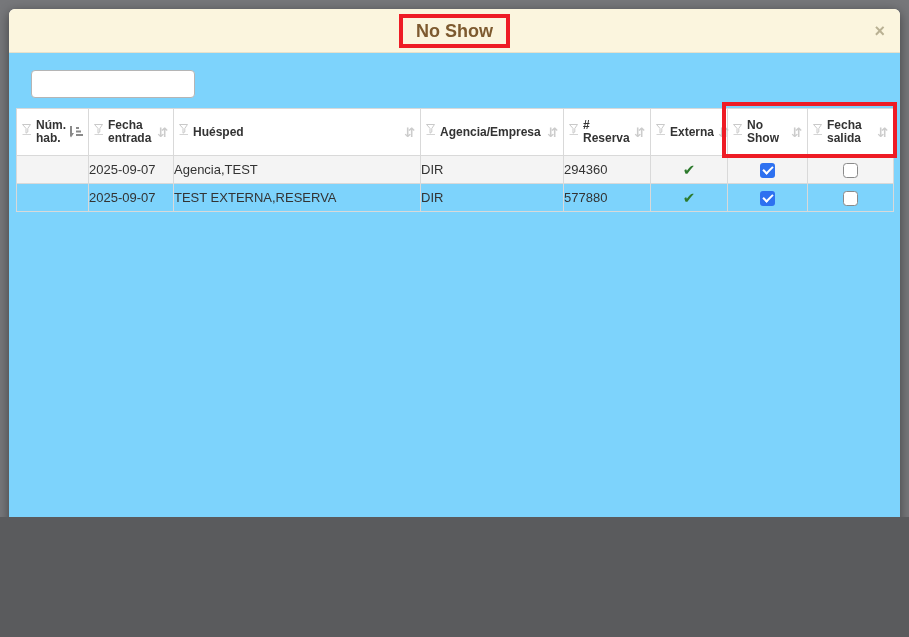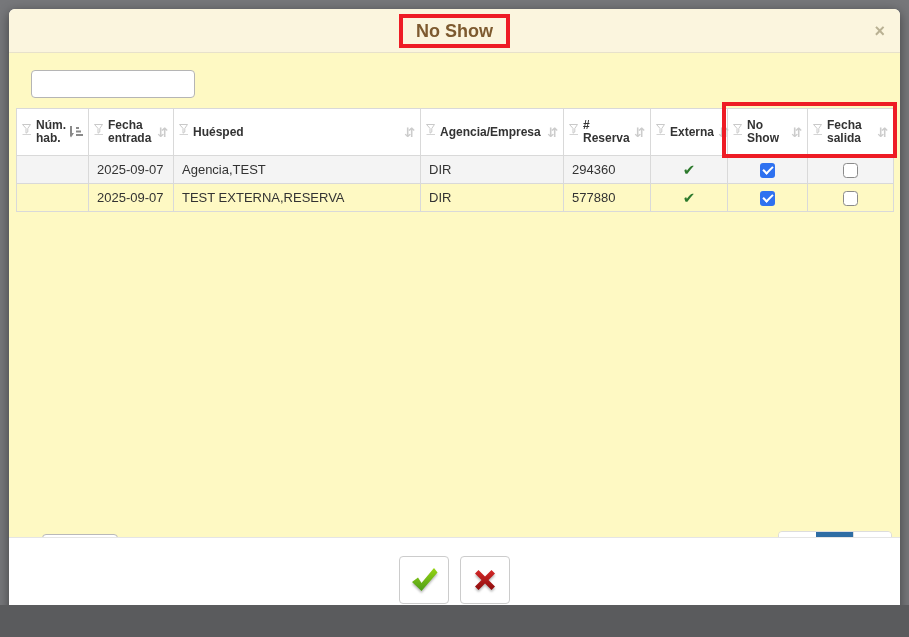--- a/index.html
+++ b/index.html
@@ -1,46 +1,46 @@
 <!DOCTYPE html>
 <html style="--red-highlight: #ee1c25; --header-bg: #fbf5de; --title-text: #7d5a2f; --checkbox-blue: #2e71f0; --check-green: #2d7a2d; --pagination-active: #2e6da4;"><head>
 <meta charset="utf-8">
 <style>
   html,body{margin:0;padding:0;}
   body{font-family:"Liberation Sans","DejaVu Sans",sans-serif;background:#5a5b5d;}
-  .screen{position:relative;width:909px;height:605px;background:#76777a;overflow:hidden;}
+  .screen{position:relative;width:909px;height:517px;background:#76777a;overflow:hidden;}
 
   .modal{position:absolute;left:9px;top:9px;width:891px;height:613px;background:#fff;
          border-radius:6px;box-shadow:0 3px 12px rgba(0,0,0,.45);overflow:hidden;}
 
   
   .modal-header{height:43px;background:var(--header-bg,#fbf5de);border-bottom:1px solid #e7e1cb;
                 display:flex;align-items:center;justify-content:center;position:relative;}
   .modal-title{border:4px solid var(--red-highlight,#ee1c25);padding:2px 13px;
                font-size:18px;font-weight:bold;color:var(--title-text,#7d5a2f);line-height:22px;}
   .close-x{position:absolute;right:15px;top:50%;transform:translateY(-50%);
            color:#b9b193;font-size:18px;font-weight:bold;cursor:pointer;line-height:1;}
 
   
-  .modal-body{position:relative;height:485px;background:#fef9c3;}
+  .modal-body{position:relative;height:485px;background:#7dd3fc;}
   .search-input{position:absolute;left:22px;top:17px;width:150px;height:26px;
                 border:1px solid #b5b5b5;border-radius:4px;font-size:13px;padding:0 6px;box-sizing:content-box;}
 
   .table-wrap{position:absolute;left:7px;top:55px;width:877px;}
   table{border-collapse:collapse;width:877px;table-layout:fixed;font-size:13px;color:#333;}
   col.c1{width:72px}col.c2{width:85px}col.c3{width:247px}col.c4{width:143px}
   col.c5{width:87px}col.c6{width:77px}col.c7{width:80px}col.c8{width:86px}
   th{border:1px solid #d9d9d9;background:#fff;height:42px;padding:2px 5px;
      font-size:12px;font-weight:bold;text-align:left;vertical-align:middle;cursor:pointer;}
   .th-inner{display:flex;align-items:center;gap:4px;}
   .th-label{flex:1;line-height:13px;}
   .funnel{flex:none;align-self:flex-end;margin-bottom:2px;}
   .sort-ic{flex:none;color:#cccccc;font-size:13px;line-height:1;}
   .sort-ic.active{color:#8a8a8a;}
-  td{border:1px solid #d9d9d9;height:25px;padding:1px 8px;vertical-align:middle;overflow:hidden;white-space:nowrap;}
+  td{border:1px solid #d9d9d9;height:25px;padding:1px 0;vertical-align:middle;overflow:hidden;white-space:nowrap;}
   tr.odd td{background:#f4f4f4;}
   td.center{text-align:center;padding:1px 2px;}
   .extcheck{color:var(--check-green,#2d7a2d);font-size:15px;font-weight:bold;line-height:1;}
 
   .cbx{display:inline-block;width:15px;height:15px;border-radius:3px;vertical-align:middle;box-sizing:border-box;}
   .cbx.checked{background:var(--checkbox-blue,#2e71f0);}
   .cbx.checked::after{content:'';display:block;width:8px;height:4px;margin:3px auto 0;
                       border-left:2px solid #fff;border-bottom:2px solid #fff;transform:rotate(-45deg);}
   .cbx.unchecked{background:#fff;border:1.5px solid #8a8a8a;border-radius:3.5px;}
 

